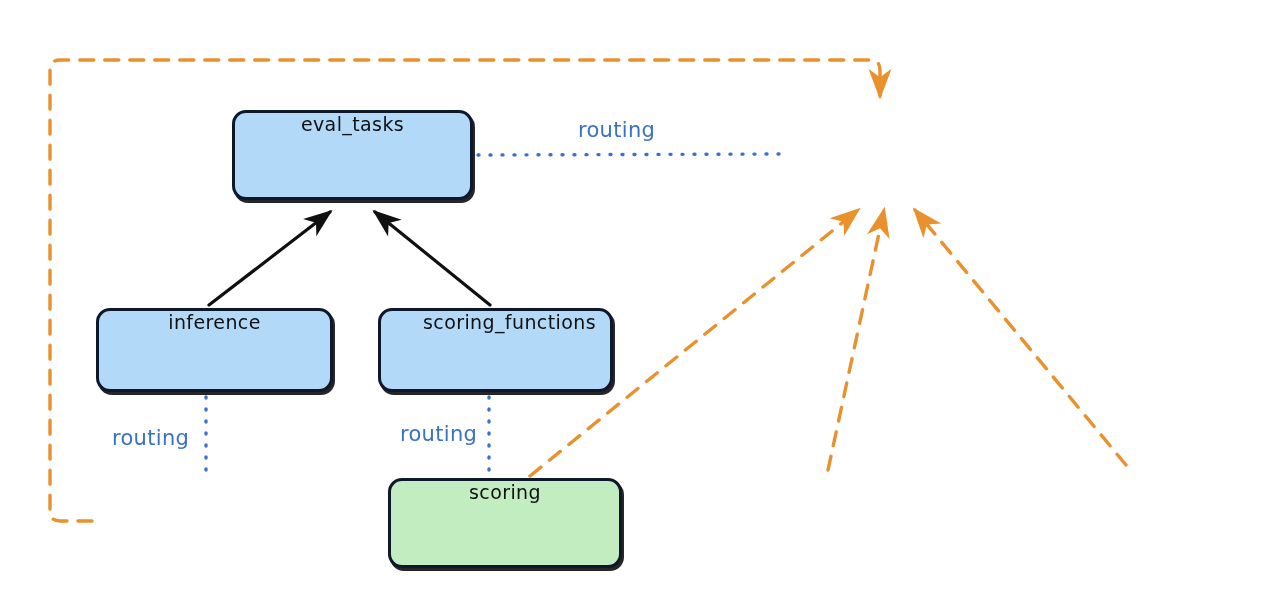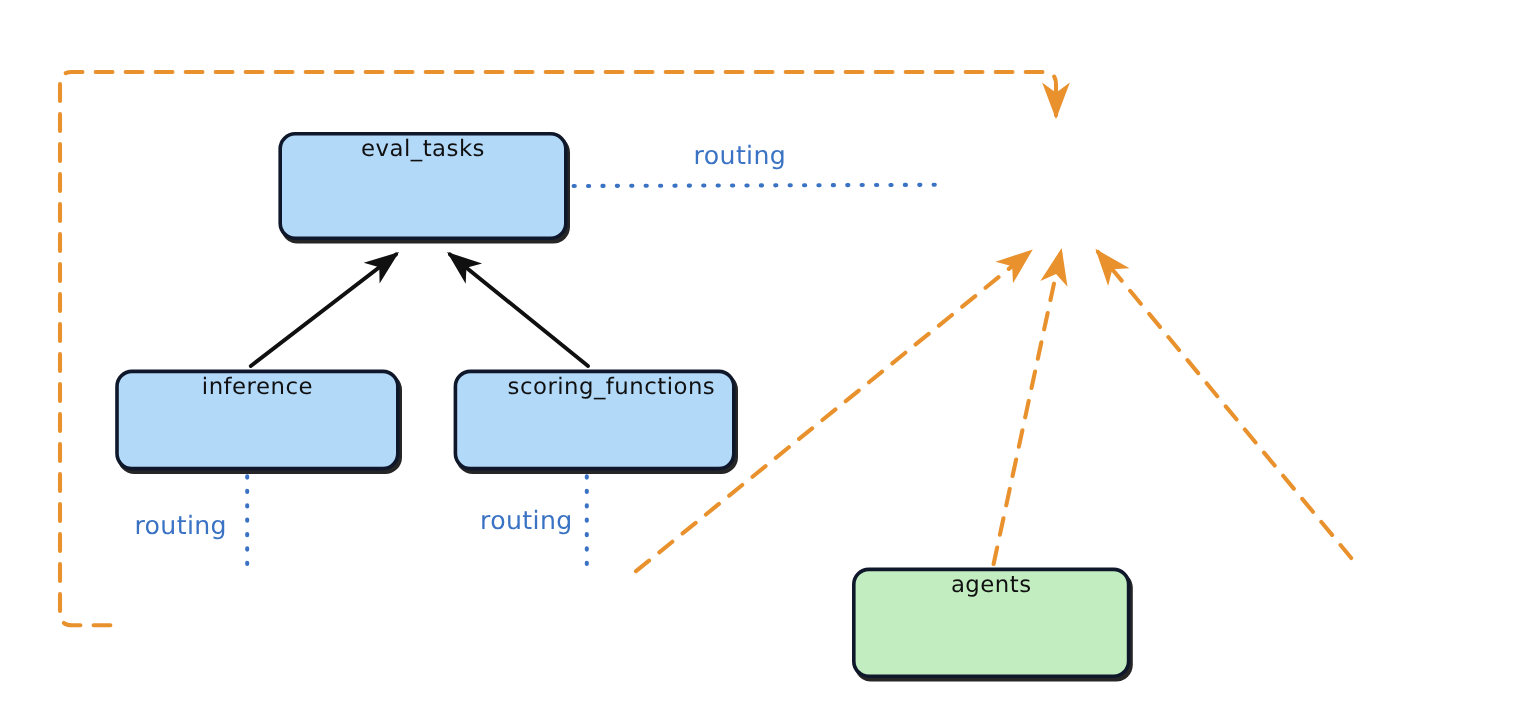--- a/index.html
+++ b/index.html
@@ -91,23 +91,23 @@
 
   <div class="node blue" style="left:96px; top:308px; width:237px; height:84px;">
     <span class="node-label">inference</span>
   </div>
 
   <div class="node blue" style="left:378px; top:308px; width:235px; height:84px;padding-left:28px;">
     <span class="node-label">scoring_functions</span>
   </div>
 
 
+  <div class="node green" style="left:388px; top:478px; width:234px; height:90px;">
+    <span class="node-label">scoring</span>
+  </div>
 
-  <div class="node green" style="left:710px; top:473px; width:232px; height:92px;">
-    <span class="node-label">agents</span>
-  </div>
 
 
   <div class="edge-label" style="left:578px; top:118px;">routing</div>
   <div class="edge-label" style="left:112px; top:426px;">routing</div>
   <div class="edge-label" style="left:400px; top:422px;">routing</div>
 
 </div>
 
 </body></html>

